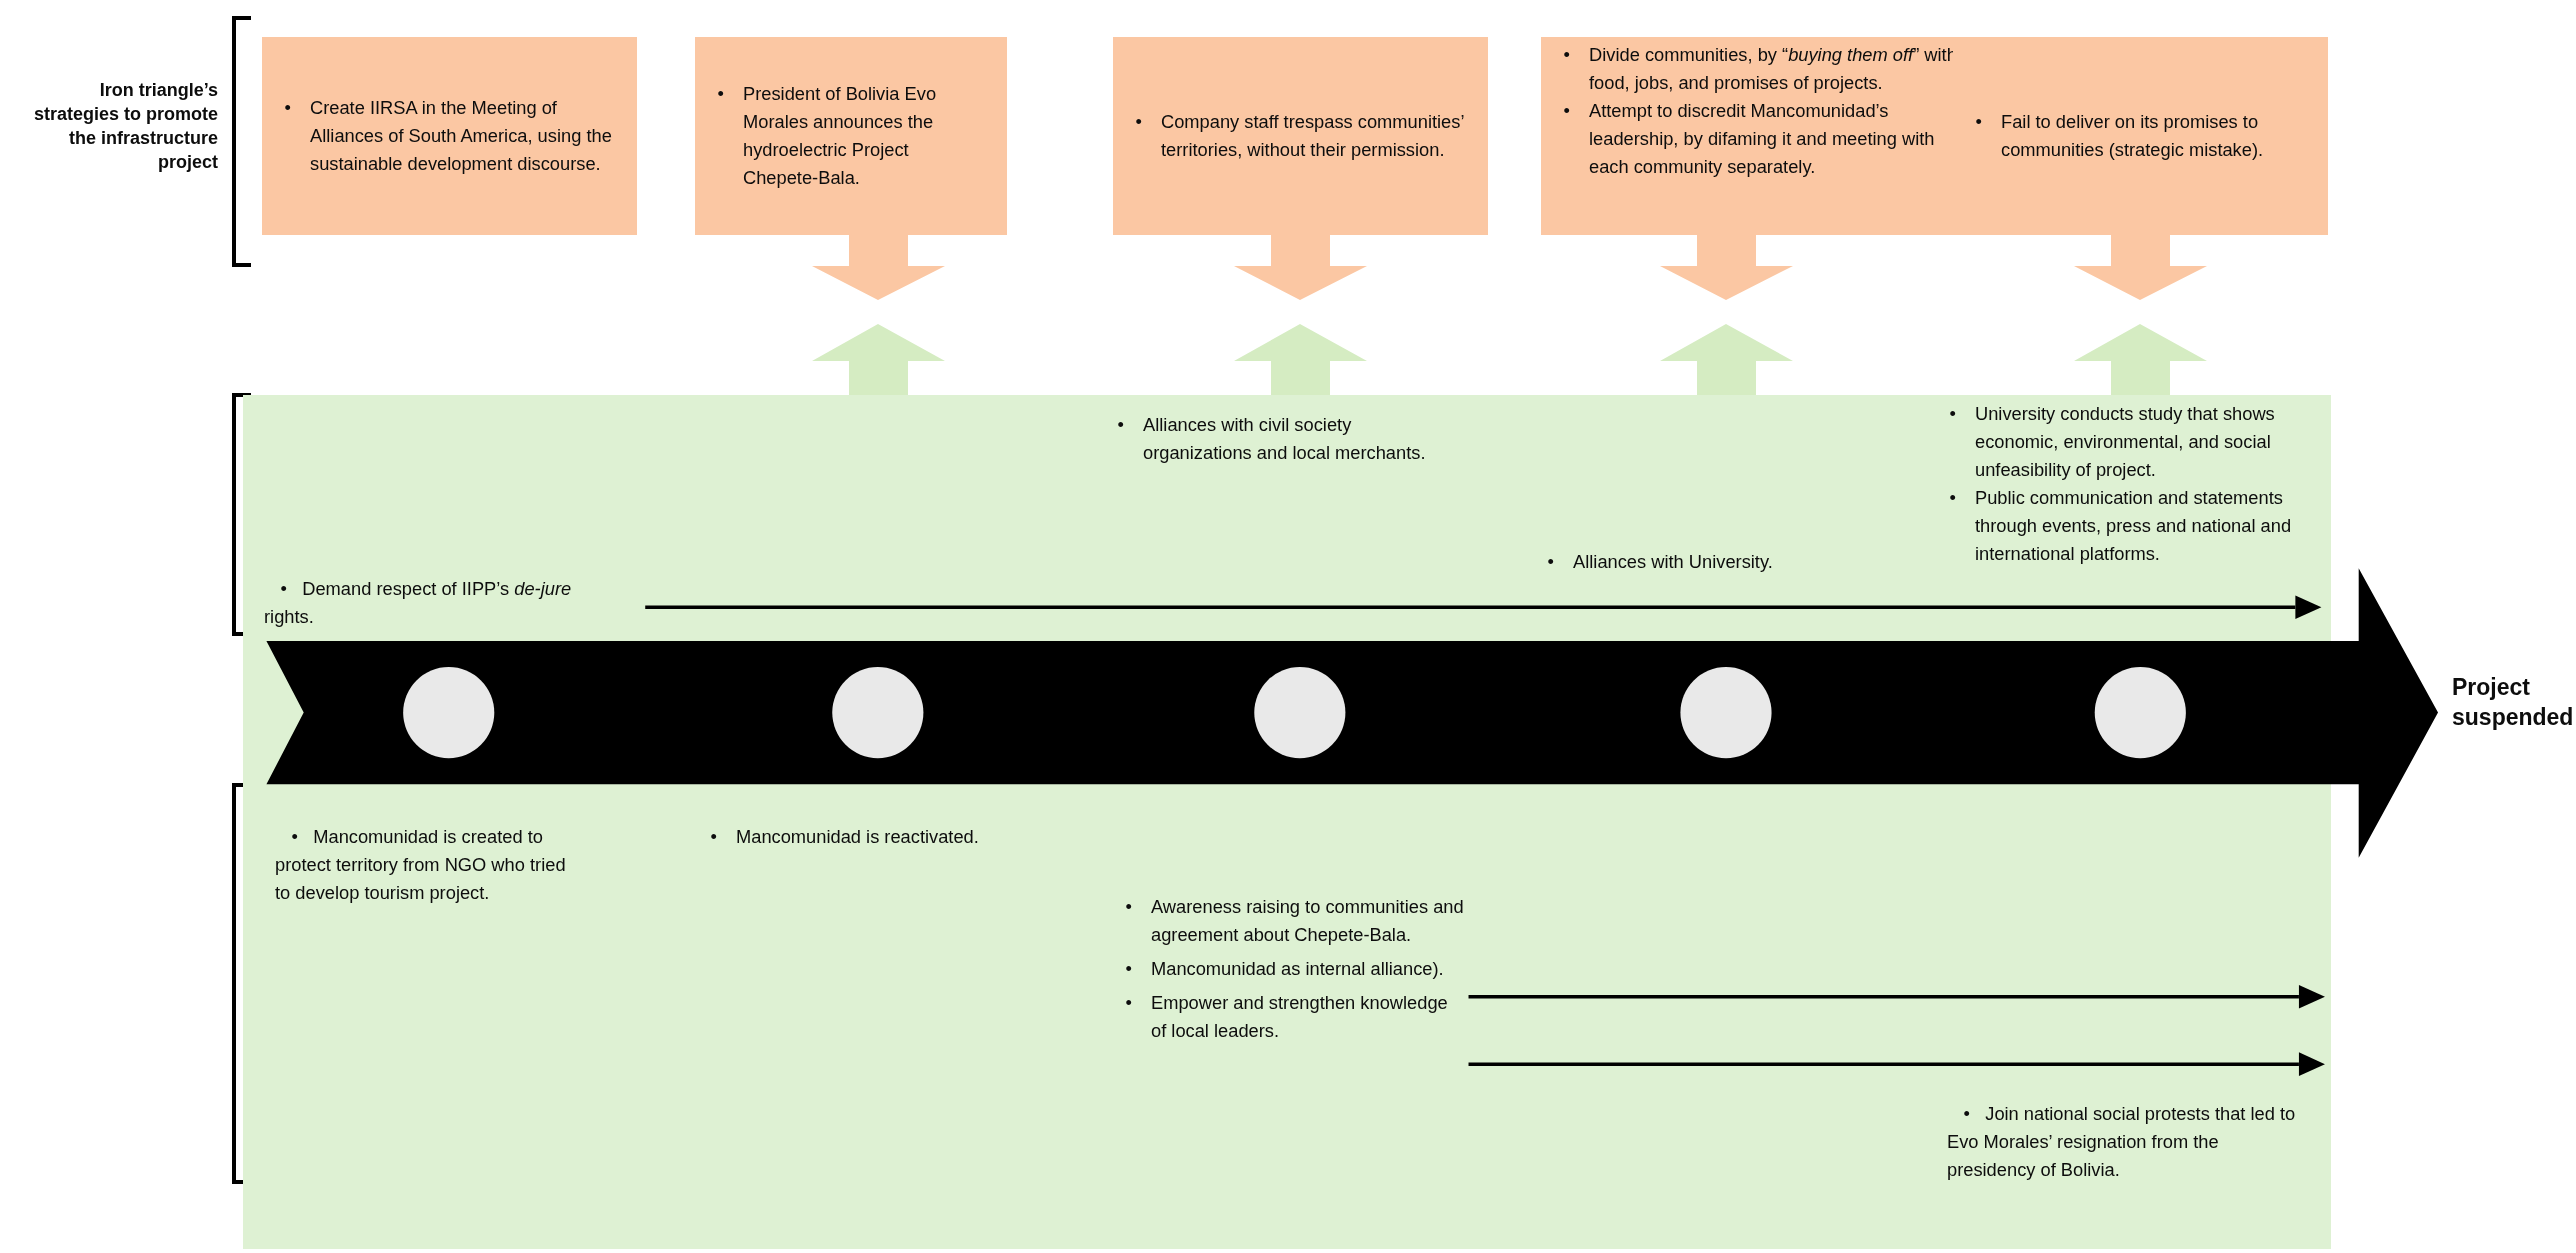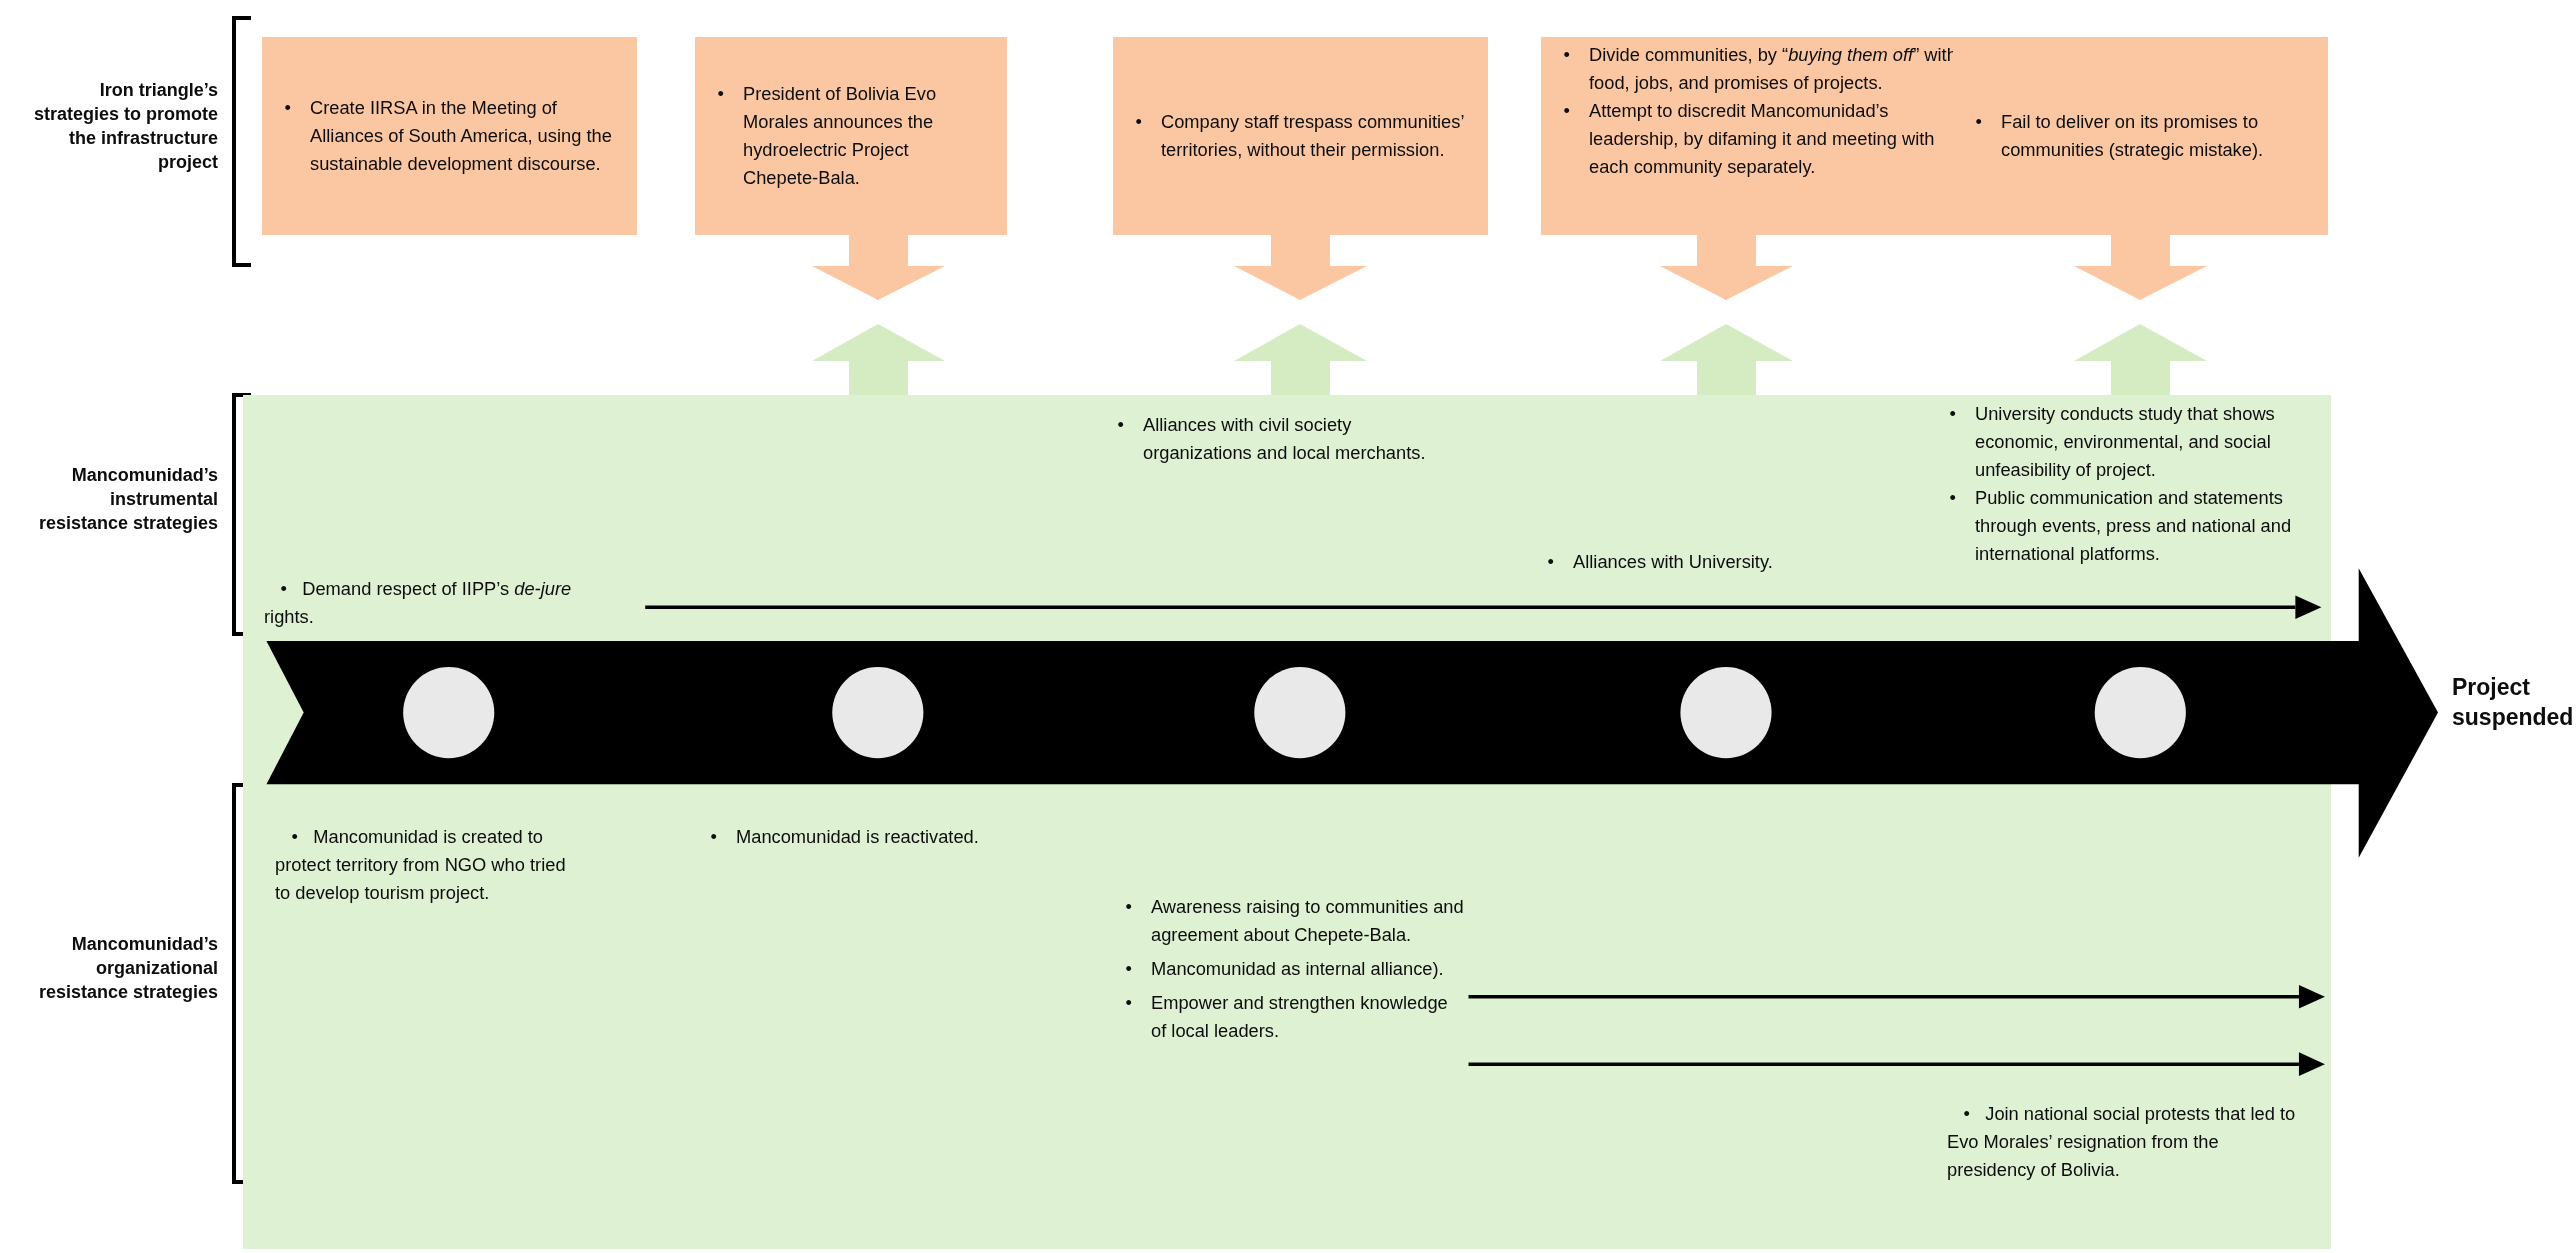--- a/index.html
+++ b/index.html
@@ -36,24 +36,22 @@
   i{font-style:italic;}
 </style>
 </head>
 <body>
 
 <div id="canvas">
 
   <div class="abs side-label" style="top:78px;">Iron triangle’s strategies to promote the infrastructure project</div>
   <div class="abs bracket" style="top:16px;height:243px;"></div>
 
-  <div class="abs side-label" style="top:463px;">Mancomunidad’s instrumental resistance strategies</div>
   <div class="abs bracket" style="top:393px;height:235px;"></div>
 
-  <div class="abs side-label" style="top:932px;">Mancomunidad’s organizational resistance strategies</div>
   <div class="abs bracket" style="top:783px;height:393px;"></div>
 
   <div class="abs gbox"></div>
 
   <div class="abs obox" style="left:262px;width:375px;">
     <div class="hli">Create IIRSA in the Meeting of Alliances of South America, using the sustainable development discourse.</div>
   </div>
   <div class="abs obox" style="left:695px;width:312px;">
     <div class="hli">President of Bolivia Evo Morales announces the hydroelectric Project Chepete-Bala.</div>
   </div>

